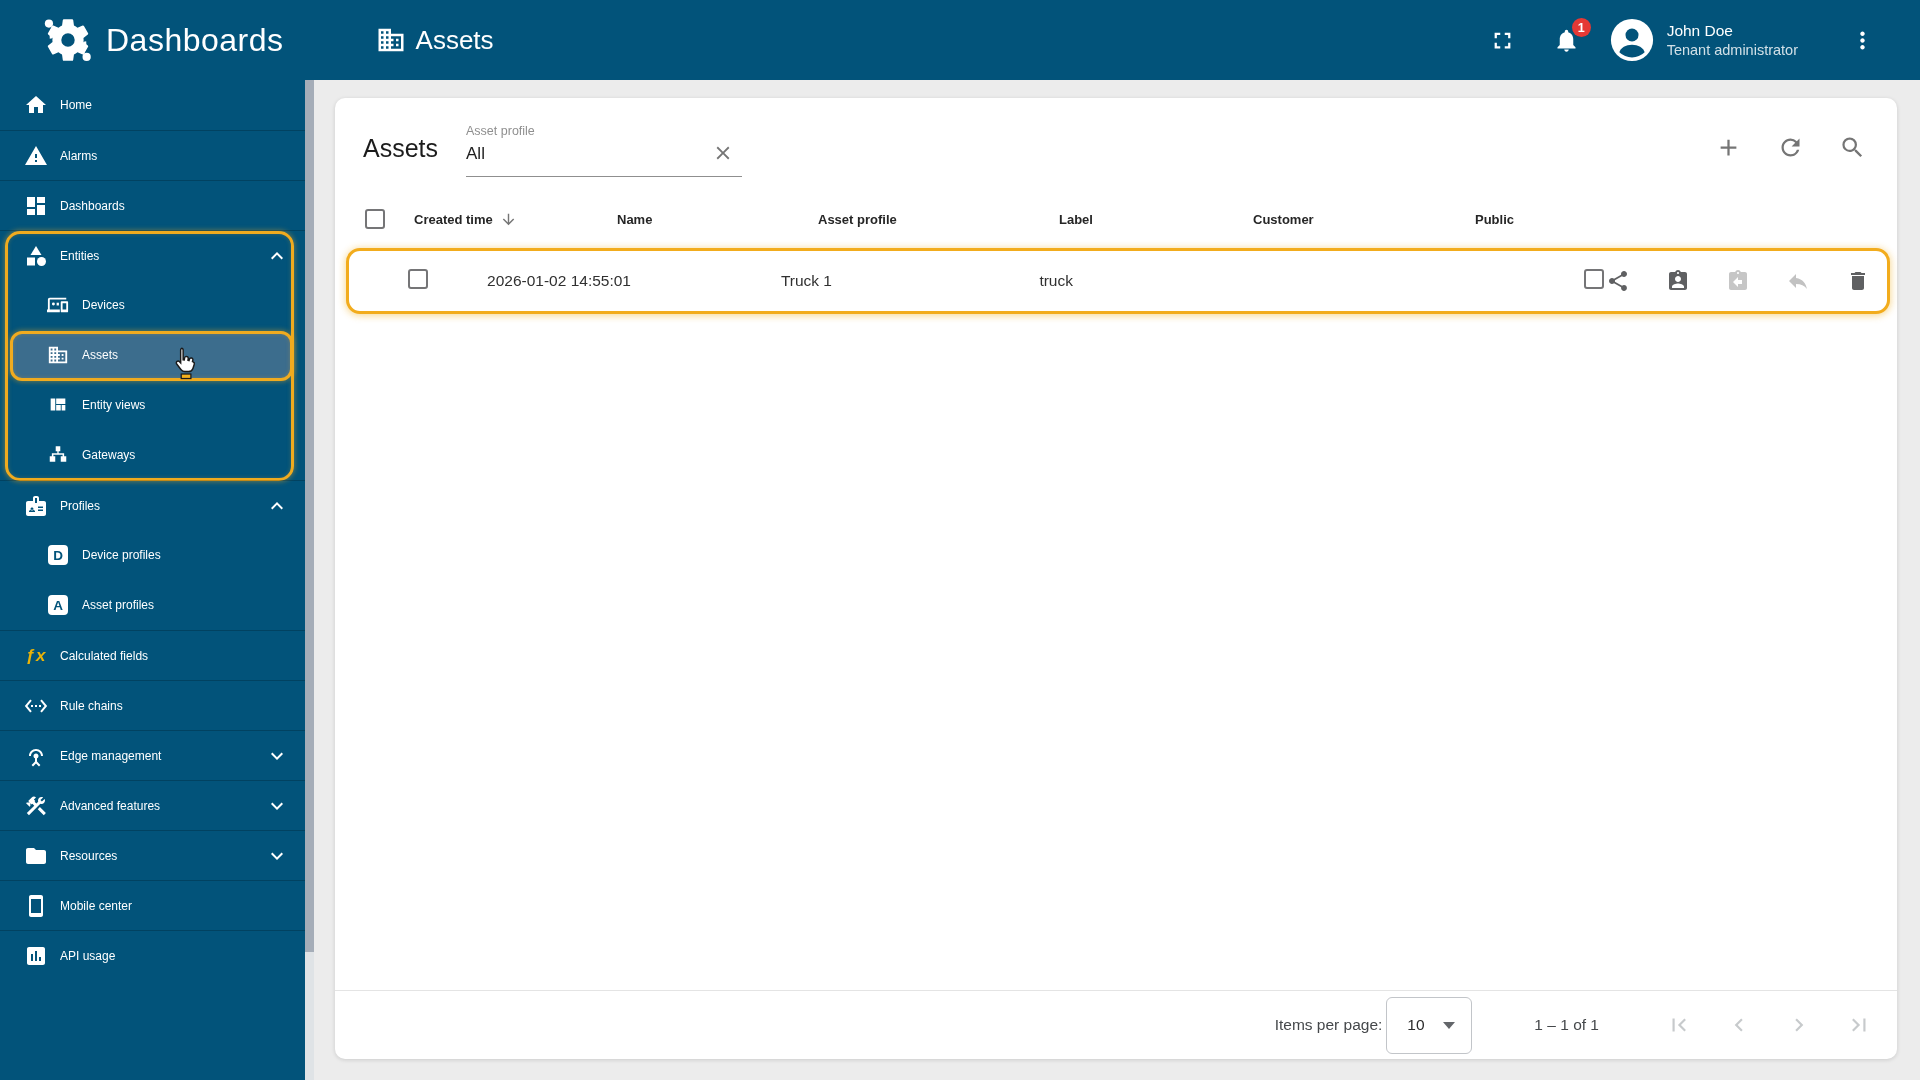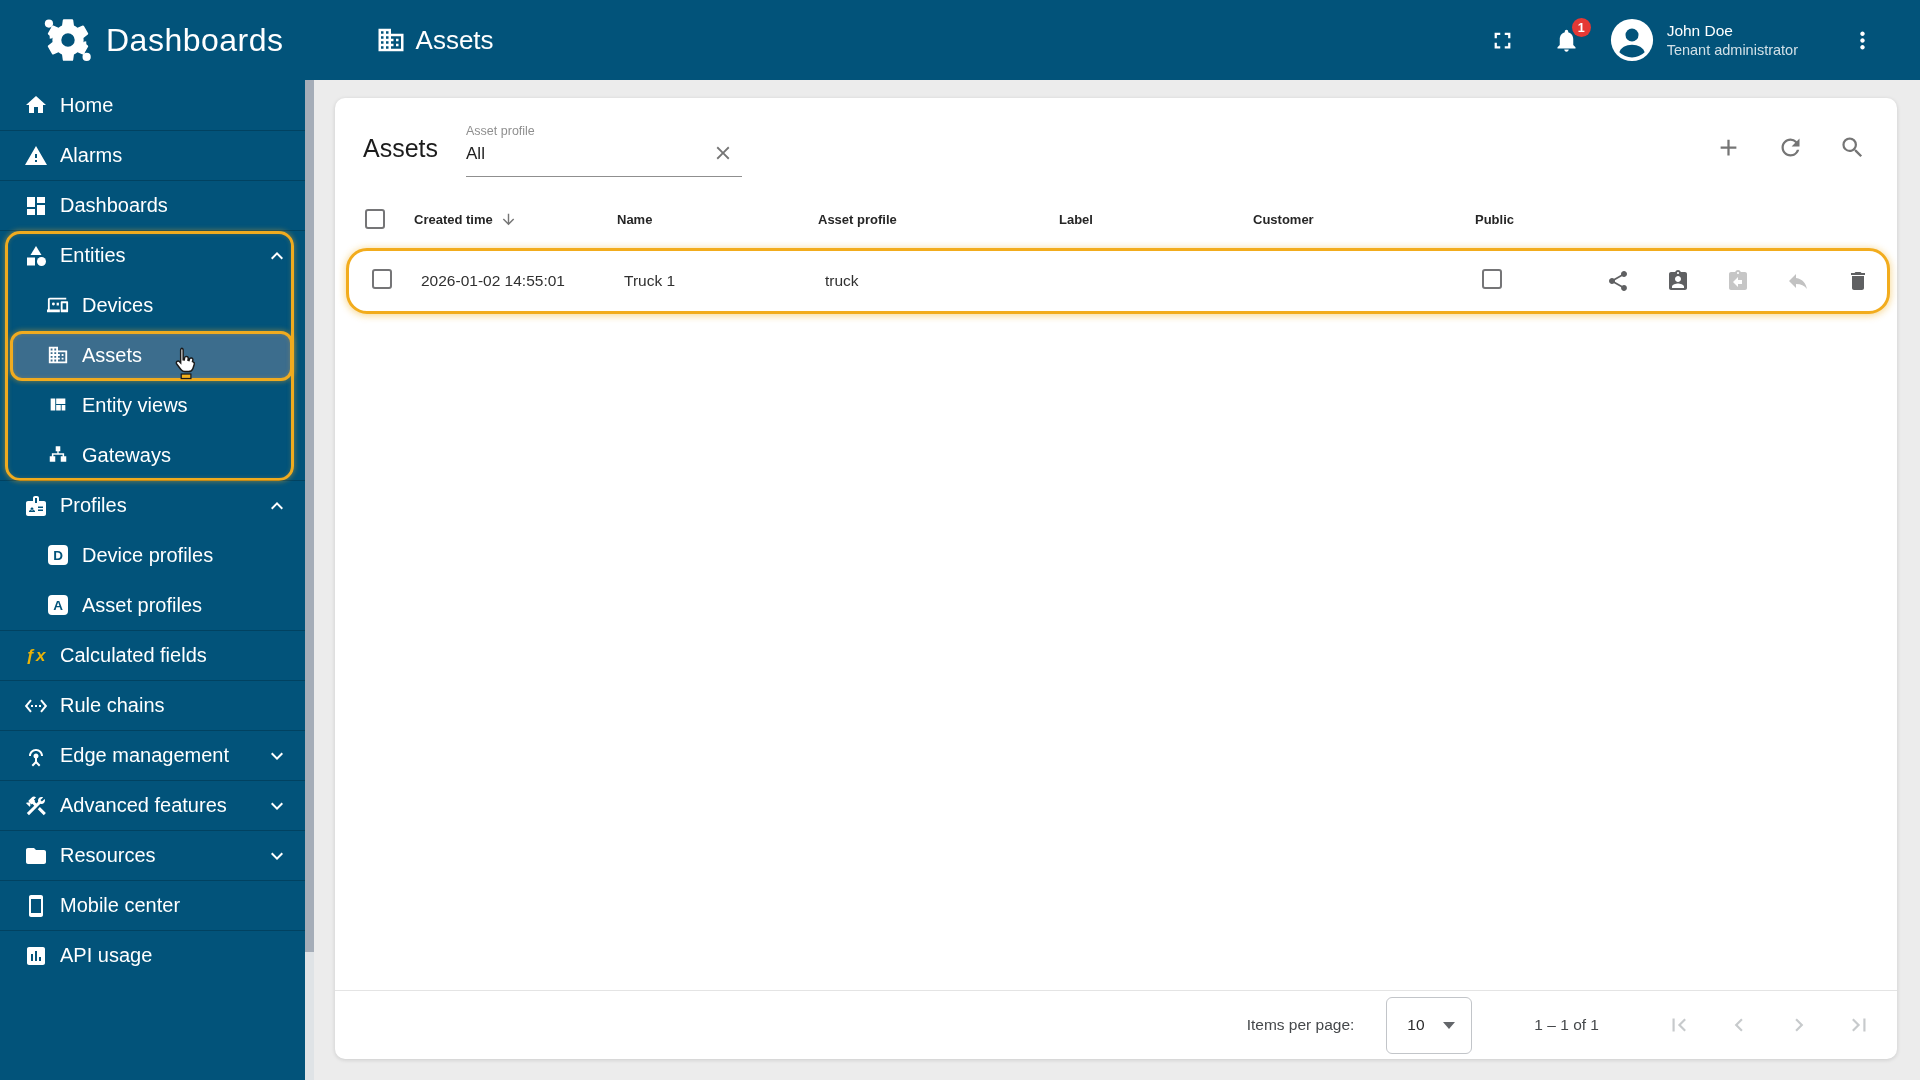--- a/index.html
+++ b/index.html
@@ -33,21 +33,21 @@
   .sidebar { position:absolute; left:0; top:80px; width:305px; height:1000px;
     background:#02537a; overflow:hidden; }
   .nav-item { position:relative; z-index:2; height:50px; display:flex; align-items:center;
     color:#fff; cursor:pointer; }
   .nav-item.sect { border-top:1px solid rgba(0,0,0,.2); }
   .nav-icon { width:24px; height:24px; display:flex; align-items:center; justify-content:center; flex:0 0 auto; }
   .nav-icon svg { width:24px; height:24px; }
   .lvl1 .nav-icon { margin-left:24px; }
   .lvl2 .nav-icon { margin-left:46px; }
   .lvl2 .nav-icon svg { width:22px; height:22px; }
-  .nav-label { margin-left:12px; font-size:20px; font-weight:500; white-space:nowrap; }
+  .nav-label { margin-left:12px; font-size:12px; font-weight:500; white-space:nowrap; }
   .chev { margin-left:auto; margin-right:16px; width:24px; height:24px; }
   .chev svg { width:24px; height:24px; }
   .letter-icon { width:20px; height:20px; background:#fff; border-radius:4px; color:#02537a;
     font-size:13.5px; font-weight:700; display:flex; align-items:center; justify-content:center; }
   .fx-glyph { color:#eab308; font-size:17px; font-style:italic; font-weight:600; letter-spacing:1px; }
   .outline { position:absolute; z-index:1; border:3px solid #f0ab1f; pointer-events:none;
     box-shadow:0 0 5px 1px rgba(240,171,31,.4), inset 0 0 4px 0 rgba(240,171,31,.25); }
   .entities-outline { left:5px; top:151px; width:289px; height:250px; border-radius:15px; }
   .assets-outline { left:10px; top:251px; width:283px; height:50px; border-radius:12px;
     background:#3c6d8d; }
@@ -77,32 +77,32 @@
 
   .tgrid { display:grid; grid-template-columns:49px 203px 201px 241px 194px 222px 115px 1fr;
     align-items:center; }
   .thead { height:42px; flex:0 0 auto; padding:0 30px; font-size:13px; font-weight:700; color:#262626; }
   .th { display:flex; align-items:center; }
   .sort-arrow { width:17px; height:17px; margin-left:7px; }
   .cb { width:20px; height:20px; border:2px solid #757577; border-radius:3px; background:#fff;
     display:inline-block; cursor:pointer; }
 
   .trow { height:66px; flex:0 0 auto; margin:8px 7px 0 11px; border:3px solid #f2ac1d;
-    border-radius:21px; padding:0 14px 0 23px; background:#fff;
-    box-shadow:0 1px 7px 1px rgba(240,173,29,.45); font-size:15.5px; color:#303030; cursor:pointer; }
+    border-radius:14px; padding:0 14px 0 30px; background:#fff;
+    box-shadow:0 1px 7px 1px rgba(240,173,29,.45); font-size:15.5px; color:#303030; cursor:pointer;text-align:right; }
   .row-actions { display:flex; align-items:center; justify-content:flex-end; gap:36px; padding-right:3px; }
   .action-btn { width:24px; height:24px; cursor:pointer; }
   .action-btn svg { width:24px; height:24px; }
 
   .fill { flex:1 1 auto; }
 
   .pagination { flex:0 0 auto; height:69px; border-top:1px solid #e4e4e4; display:flex;
     align-items:center; justify-content:flex-end; color:#45484b; font-size:15.5px;
     padding-right:18px; }
-  .page-size-select { margin-left:32px; width:86px; height:57px; border:1px solid #c2c5c9;
+  .page-size-select { margin-left:4px; width:86px; height:57px; border:1px solid #c2c5c9;
     border-radius:6px; display:flex; align-items:center; cursor:pointer; }
   .page-size-value { margin-left:20px; font-size:15.5px; color:#2c2c2c; }
   .select-caret { margin-left:18px; width:0; height:0; border-left:6px solid transparent;
     border-right:6px solid transparent; border-top:7px solid #63666a; }
   .range-label { margin-left:62px; }
   .pager { display:flex; align-items:center; margin-left:40px; }
   .pager-btn { width:40px; height:40px; margin-left:20px; display:flex; align-items:center;
     justify-content:center; }
   .pager-btn svg { width:26px; height:26px; }
 </style>

